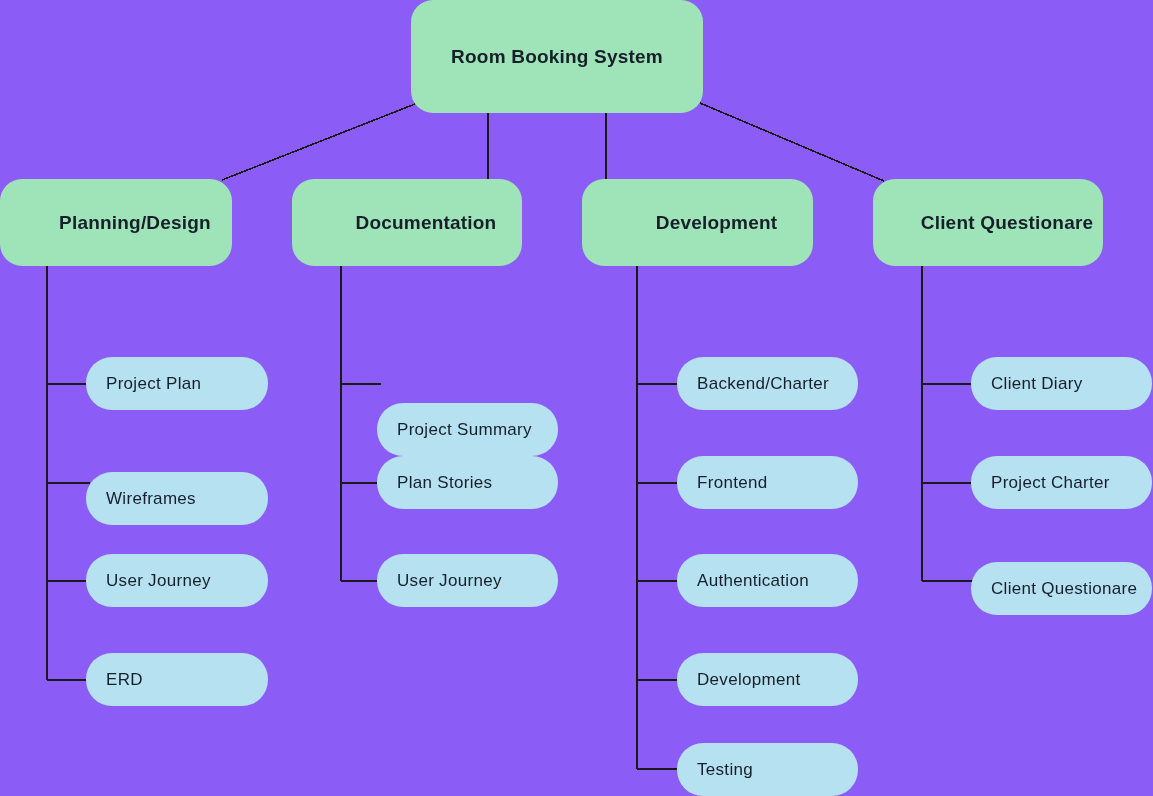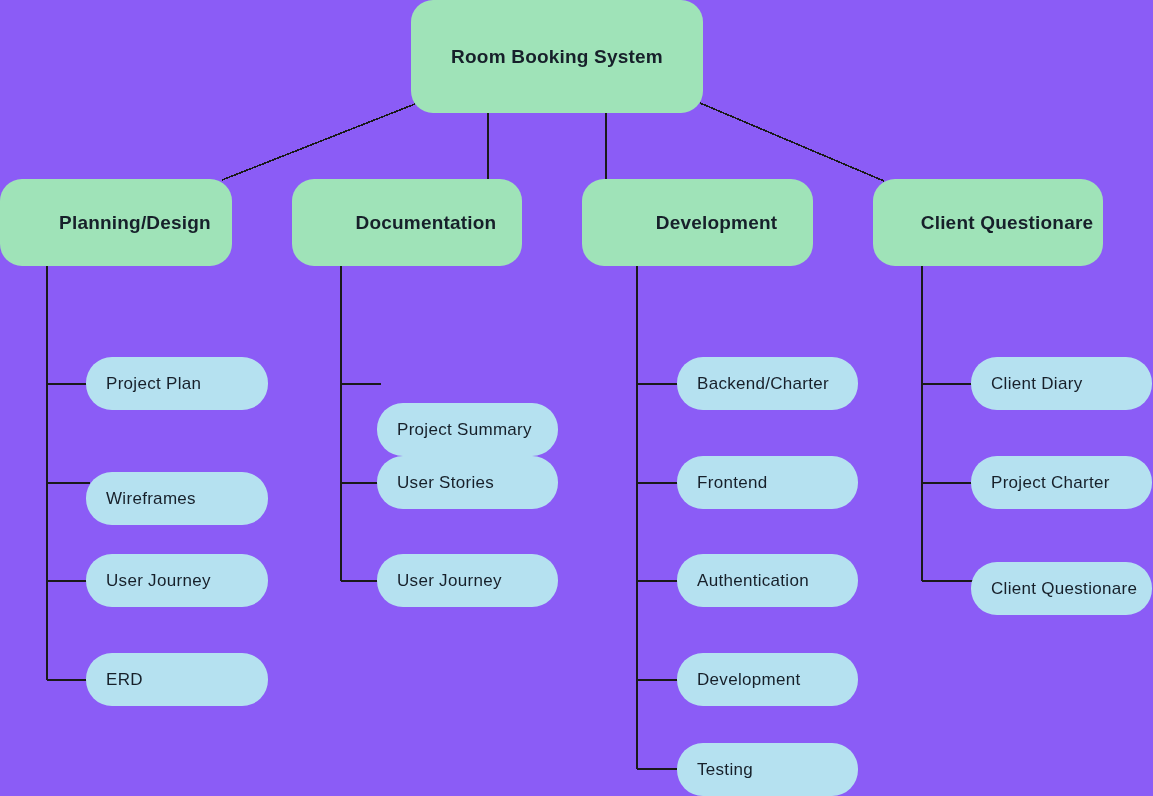--- a/index.html
+++ b/index.html
@@ -112,21 +112,21 @@
       <div class="node leaf" style="left: 86px; top: 653px; width: 182px; height: 53px;">
         <span>ERD</span>
       </div>
       <div class="node branch" style="left: 292px; top: 179px; width: 230px; height: 87px;">
         <span>Documentation</span>
       </div>
       <div class="node leaf" style="left: 377px; top: 357px; width: 181px; height: 53px; margin-top: 46px;">
         <span>Project Summary</span>
       </div>
       <div class="node leaf" style="left: 377px; top: 456px; width: 181px; height: 53px;">
-        <span>User Stories</span>
+        <span>Plan Stories</span>
       </div>
       <div class="node leaf" style="left: 377px; top: 554px; width: 181px; height: 53px;">
         <span>User Journey</span>
       </div>
       <div class="node branch" style="left: 582px; top: 179px; width: 231px; height: 87px;">
         <span>Development</span>
       </div>
       <div class="node leaf" style="left: 677px; top: 357px; width: 181px; height: 53px;">
         <span>Backend/Charter</span>
       </div>

